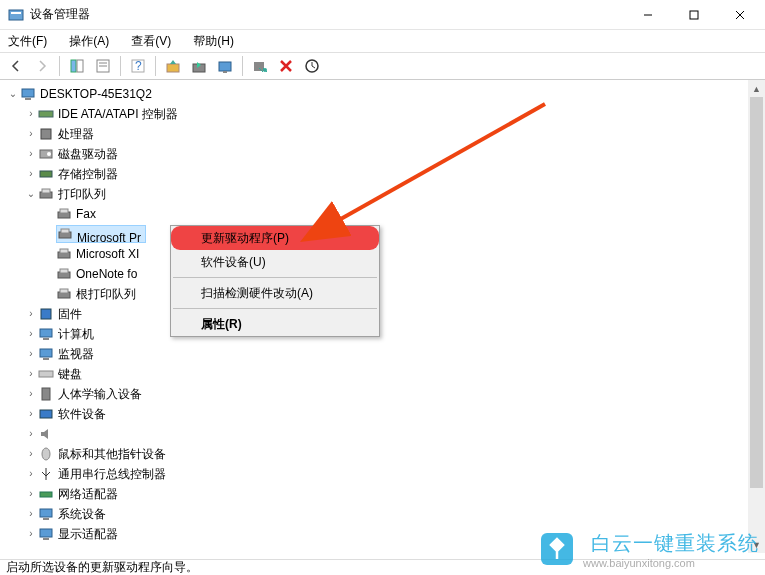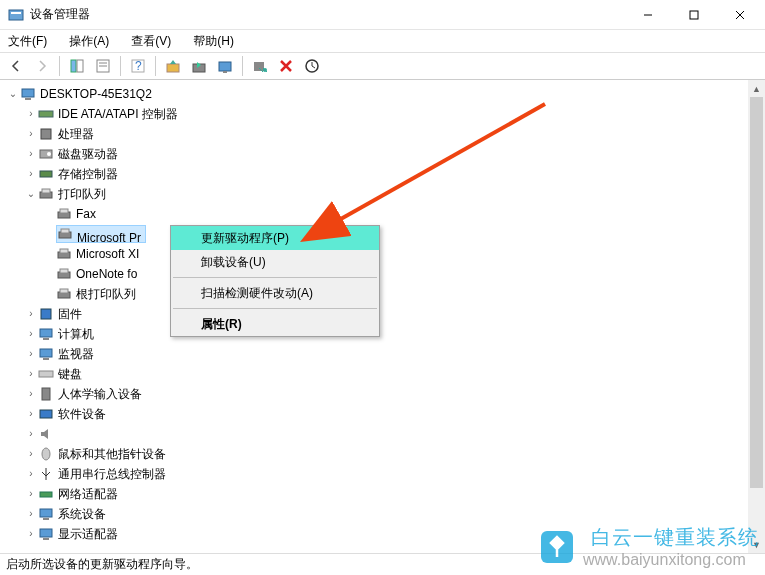--- a/index.html
+++ b/index.html
@@ -14,27 +14,27 @@
 .tb-btn { width: 24px; height: 24px; display: flex; align-items: center; justify-content: center; border: 1px solid transparent; }
 .tb-sep { width: 1px; height: 20px; background: #ccc; margin: 0 3px; }
 .tree { padding: 4px 2px; height: 465px; overflow: hidden; }
 .node { display: flex; align-items: center; height: 20px; line-height: 20px; white-space: nowrap; position: relative; }
 .tw { width: 14px; text-align: center; color: #666; font-size: 10px; }
 .sp { display: inline-block; }
 .ic { width: 16px; height: 16px; margin-right: 4px; display: inline-flex; align-items: center; justify-content: center; flex-shrink: 0; }
 .sel { background: #cce8ff; border: 1px solid #99d1ff; height: 18px; padding-right: 4px; }
 .ctx { position: absolute; left: 170px; top: 225px; width: 210px; background: #f0f0f0; border: 1px solid #a0a0a0; box-shadow: 2px 2px 4px rgba(0,0,0,.25); }
 .ctx-item { height: 24px; display: flex; align-items: center; padding: 0 10px 0 30px; }
-.ctx-item.hl { background: #5eead4; }
+.ctx-item.hl { background: #ef4444; border-radius: 9px; }
 .ctx-sep { height: 1px; background: #c0c0c0; margin: 3px 2px; }
 .arrow { position: absolute; left: 295px; top: 100px; pointer-events: none; }
-.status { position: absolute; left: 0; bottom: 0; right: 0; height: 22px; border-top: 1px solid #ddd; padding: 2px 6px; display: flex; align-items: center; }
+.status { position: absolute; left: 0; bottom: 0; right: 0; height: 16px; border-top: 1px solid #ddd; padding: 2px 6px; display: flex; align-items: center; }
 .watermark { position: absolute; right: 6px; bottom: 6px; display: flex; align-items: center; opacity: 0.8; }
 .watermark .wt { color: #16a7de; font-size: 20px; font-weight: 400; letter-spacing: 1px; margin-left: 8px; }
-.watermark .ws { color: #999; font-size: 16px; display: block; }
+.watermark .ws { color: #999; font-size: 11px; display: block; }
 .scroll { position: absolute; right: 0; top: 80px; width: 17px; bottom: 22px; background: #f0f0f0; }
 .scroll .sbtn { width: 17px; height: 17px; display:flex; align-items:center; justify-content:center; color:#666; font-size:9px; }
 .scroll .track { position: absolute; top: 17px; bottom: 17px; left: 0; right: 0; }
 .scroll .thumb { position: absolute; top: 0; left: 2px; right: 2px; height: 89%; background: #cdcdcd; }
 .scroll .down { position: absolute; bottom: 0; }
 </style>
 </head>
 <body>
 
 <div class="titlebar">
@@ -381,21 +381,21 @@
       </span>
       <span>显示适配器</span>
     </div>
 </div>
 
 <div class="ctx">
   <div class="ctx-item hl">
       <span>更新驱动程序(P)</span>
     </div>
   <div class="ctx-item">
-      <span>卸载设备(U)</span>
+      <span>软件设备(U)</span>
     </div>
   <div class="ctx-sep"></div>
   <div class="ctx-item">
       <span>扫描检测硬件改动(A)</span>
     </div>
   <div class="ctx-sep"></div>
   <div class="ctx-item">
       <b>属性(R)</b>
     </div>
 </div>

